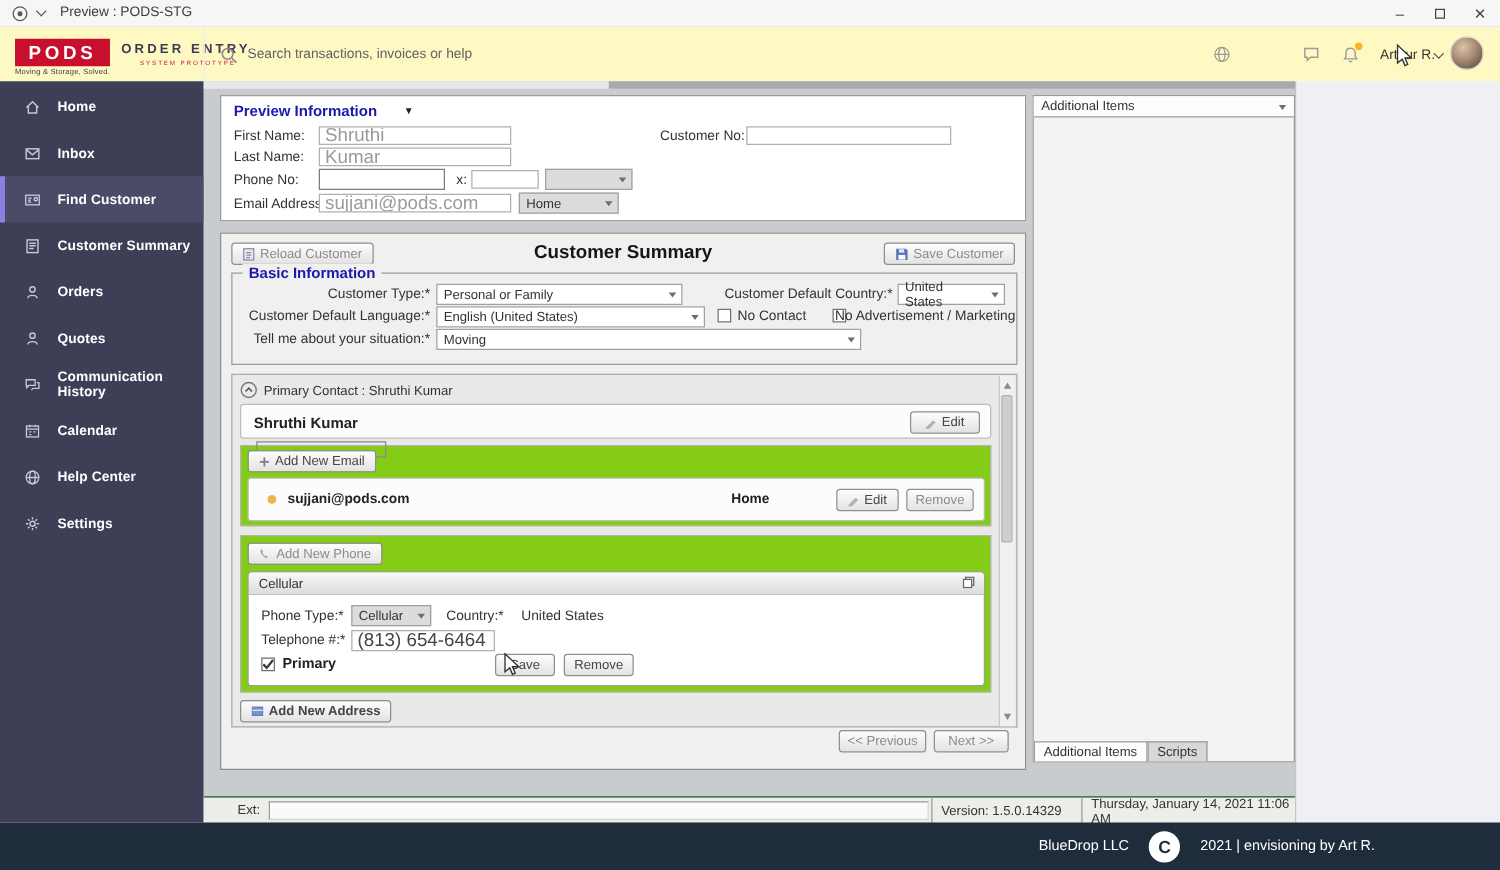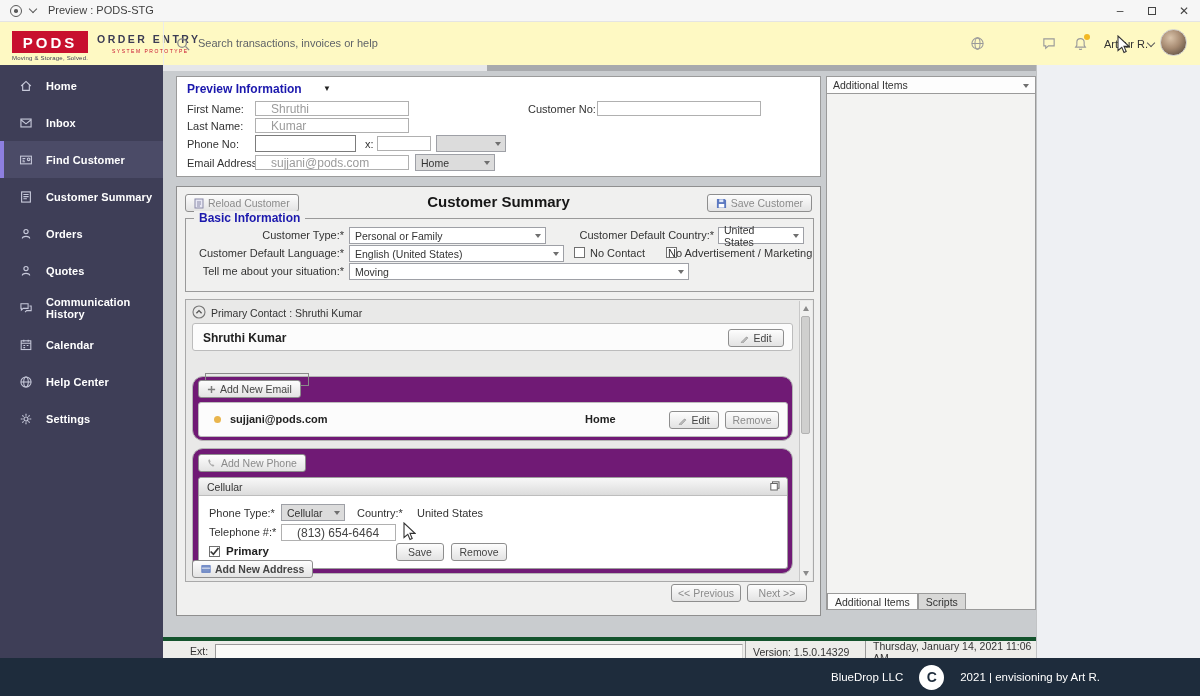--- a/index.html
+++ b/index.html
@@ -47,60 +47,60 @@
   
   .main-bg { position:absolute; left:163px; top:65px; width:873px; height:593px; background:#c9cccf; }
   .top-strip { position:absolute; left:163px; top:65px; width:873px; height:6px; background:#e6e7e9; }
   .top-strip .thumb { position:absolute; left:324px; top:0; width:549px; height:6px; background:#a8aaad; }
   .right-void { position:absolute; left:1036px; top:65px; width:164px; height:593px; background:#eef0f3; border-left:1px solid #c2c4c6; }
 
   .panel { position:absolute; background:#fff; border:1px solid #9b9b9b; }
   .blue-head { font-weight:bold; font-size:12px; color:#1b18ad; }
   .fld-label { font-size:11px; color:#333; }
 
-  .tin { border:1px solid #b0b0b0; background:#fff; font-size:12px; color:#444; padding:0 15px; font-family:"Liberation Sans", sans-serif; height:15px; }
+  .tin { border:1px solid #b0b0b0; background:#fff; font-size:15px; color:#444; padding:0 4px; font-family:"Liberation Sans", sans-serif; height:15px; }
   .tin.ghost { color:#9b9b9b; }
   .dd { height:17px; background:#fff; border:1px solid #9ea0a6; display:flex; align-items:center; padding:0 16px 0 5px; font-size:10.5px; color:#333; }
   .dd.gray { background:#dcdcdc; }
   .tri-down { position:absolute; right:4px; top:6px; width:0; height:0; border-left:3.5px solid transparent; border-right:3.5px solid transparent; border-top:4.5px solid #6f6f6f; }
   .dd .tri-down { top:6px; }
 
   .btn { display:inline-flex; align-items:center; justify-content:center; gap:4px; height:18px; padding:0 8px;
          border:1px solid #8e8e8e; border-radius:3px; background:linear-gradient(#fdfdfd,#e3e3e3); font-size:10.5px; color:#454545; white-space:nowrap; }
   .btn.muted { color:#8b8b8b; }
 
   .cb { display:inline-block; width:11px; height:11px; border:1px solid #707070; background:#fff; position:relative; }
 
   
   .sum-panel { position:absolute; left:176px; top:186px; width:645px; height:430px; background:#f0f0ef; border:1px solid #8f8f8f; }
   .sum-title { position:absolute; left:0; right:0; top:6px; text-align:center; font-weight:bold; font-size:15px; color:#161616; }
   .fieldset { position:absolute; left:8px; top:31px; width:629px; height:74px; border:1px solid #9a9a9a; }
   .legend { position:absolute; left:8px; top:-8px; background:#f0f0ef; padding:0 5px; }
 
   .contacts { position:absolute; left:8px; top:112px; width:629px; height:283px; background:#e9e9e8; border:1px solid #a9a9a9; }
-  .groupbox { position:absolute; border:1px solid #b4b4b4; border-radius:11px; background:#701a75;margin-top:20px; }
+  .groupbox { position:absolute; border:1px solid #b4b4b4; border-radius:0; background:#84cc16; }
   .rowcard { position:absolute; background:#fcfcfc; border:1px solid #bcbcbc; border-radius:3px; }
 
   
   .sb { position:absolute; background:#f0f0ef; border-left:1px solid #c8c8c8; }
   .sb .up, .sb .down { position:absolute; left:3px; width:0; height:0; border-left:3.5px solid transparent; border-right:3.5px solid transparent; }
   .sb .up { top:5px; border-bottom:5px solid #8a8a8a; }
   .sb .down { bottom:5px; border-top:5px solid #8a8a8a; }
   .sb .thumb { position:absolute; left:1px; width:9px; background:#cfcfce; border:1px solid #b2b2b2; border-radius:2px; }
 
   
   .right-panel { position:absolute; left:826px; top:76px; width:210px; height:534px; background:#f3f3f2; border:1px solid #9a9a9a; }
   .rp-head { position:absolute; left:0; top:0; right:0; height:17px; background:#fdfdfd; border-bottom:1px solid #9a9a9a; display:flex; align-items:center; padding:0 6px; font-size:10.5px; color:#333; }
   .rp-tabs { position:absolute; left:0; bottom:0; height:16px; display:flex; }
   .rp-tab { height:16px; display:flex; align-items:center; padding:0 7px; font-size:10.5px; border:1px solid #9a9a9a; border-bottom:none; color:#333; }
   .rp-tab.active { background:#fdfdfd; }
   .rp-tab.inactive { background:#d8d8d7; }
 
   
-  .statusbar { position:absolute; left:163px; top:637px; width:873px; height:21px; background:#ededea; border-top:4px solid #14532d; font-size:10.5px; color:#333; }
+  .statusbar { position:absolute; left:163px; top:637px; width:873px; height:21px; background:#ededea; border-top:1px solid #14532d; font-size:10.5px; color:#333; }
   .sunken { background:#fafaf8; border:1px solid #9a9a9a; border-right-color:#d6d6d4; border-bottom-color:#d6d6d4; }
   .cell { position:absolute; top:0; height:21px; border-left:1px solid #9a9a9a; display:flex; align-items:center; padding-left:7px; }
 
   
   .footer { position:absolute; left:0; top:658px; width:1200px; height:38px; background:#1e2c3c; display:flex; align-items:center; justify-content:flex-end; padding-right:100px; gap:16px; color:#fff; }
   .copyright { width:25px; height:25px; border-radius:50%; background:#fff; color:#1e2c3c; font-weight:bold; font-size:14px; display:flex; align-items:center; justify-content:center; }
 
   .cursor { position:absolute; pointer-events:none; z-index:50; }
   .glitch-rect { position:absolute; border:1px solid #8a8a8a; background:transparent; pointer-events:none; }
 </style>

